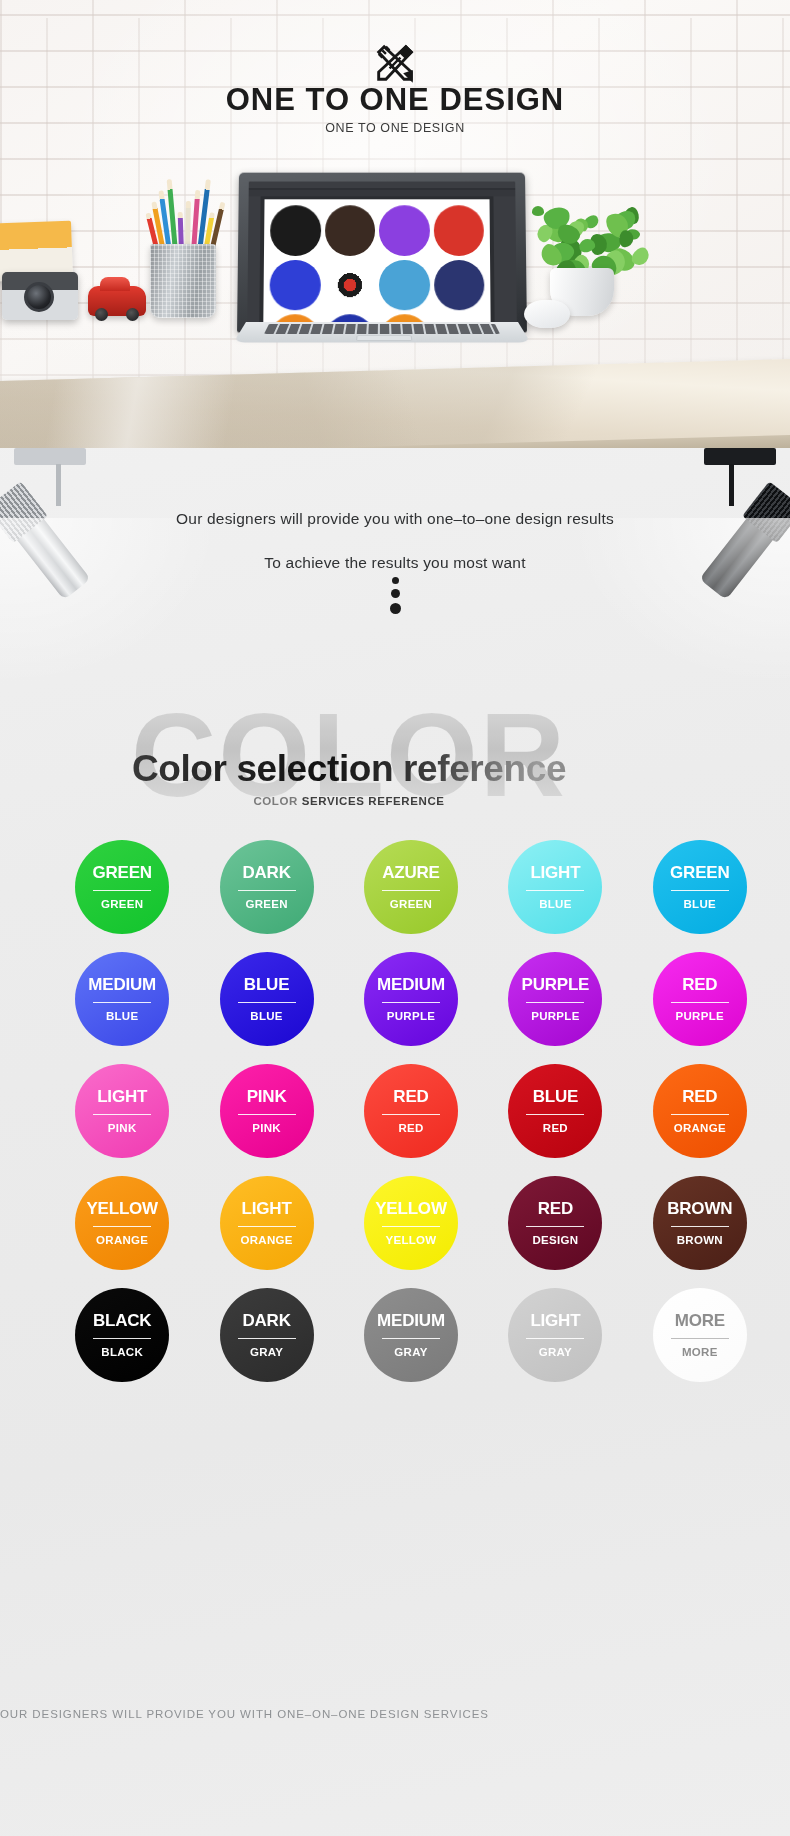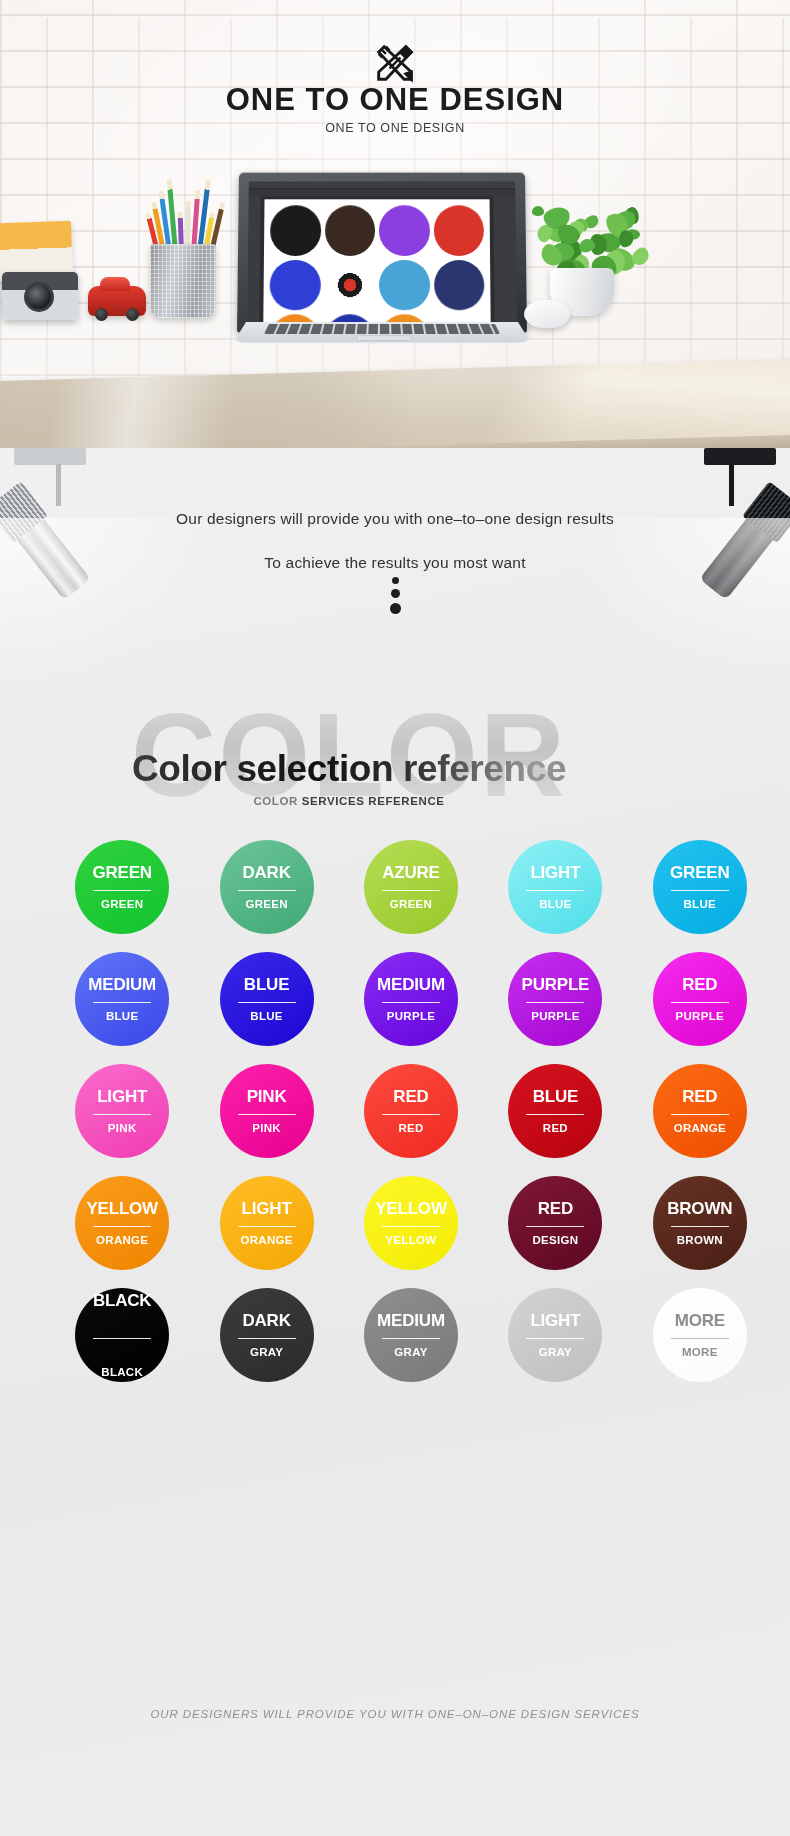--- a/index.html
+++ b/index.html
@@ -183,21 +183,21 @@
   .swatch{ width:94px; height:94px; border-radius:50%;
            display:flex; flex-direction:column; align-items:center; justify-content:center;
            color:#ffffff; }
   .sw-top{ font-size:17px; font-weight:bold; letter-spacing:-.2px; line-height:1; white-space:nowrap; }
   .sw-rule{ width:58px; height:1px; background:rgba(255,255,255,.9); margin:9px 0 8px; }
   .sw-bot{ font-size:11.5px; font-weight:bold; letter-spacing:.3px; line-height:1; }
   .swatch.more .sw-top, .swatch.more .sw-bot{ color:#8d8d8d; }
   .swatch.more .sw-rule{ background:#bdbdbd; }
 
   
-  .footer{ position:absolute; left:0; right:0; bottom:88px; text-align:center;font-style:italic; }
+  .footer{ position:absolute; left:0; right:0; bottom:88px; text-align:left; }
   .f-line{ font-size:11.5px; letter-spacing:.9px; color:#8e9194; margin-bottom:28px; }
 </style>
 </head>
 <body>
 
 <div class="page">
 
   <div class="hero">
     <div class="brick"></div>
     <div class="brick-vig"></div>
@@ -434,21 +434,21 @@
         <div class="swatch" style="background: linear-gradient(150deg, rgb(126, 24, 54), rgb(94, 7, 34));">
           <div class="sw-top">RED</div>
           <div class="sw-rule"></div>
           <div class="sw-bot">DESIGN</div>
         </div>
         <div class="swatch" style="background: linear-gradient(150deg, rgb(102, 51, 37), rgb(75, 31, 22));">
           <div class="sw-top">BROWN</div>
           <div class="sw-rule"></div>
           <div class="sw-bot">BROWN</div>
         </div>
-        <div class="swatch" style="background: linear-gradient(150deg, rgb(10, 10, 10), rgb(0, 0, 0)); gap: 20px;">
+        <div class="swatch" style="background: linear-gradient(150deg, rgb(10, 10, 10), rgb(0, 0, 0));">
           <div class="sw-top">BLACK</div>
           <div class="sw-rule"></div>
           <div class="sw-bot">BLACK</div>
         </div>
         <div class="swatch" style="background: linear-gradient(150deg, rgb(60, 60, 60), rgb(43, 43, 43));">
           <div class="sw-top">DARK</div>
           <div class="sw-rule"></div>
           <div class="sw-bot">GRAY</div>
         </div>
         <div class="swatch" style="background: linear-gradient(150deg, rgb(142, 142, 142), rgb(122, 122, 122));">

